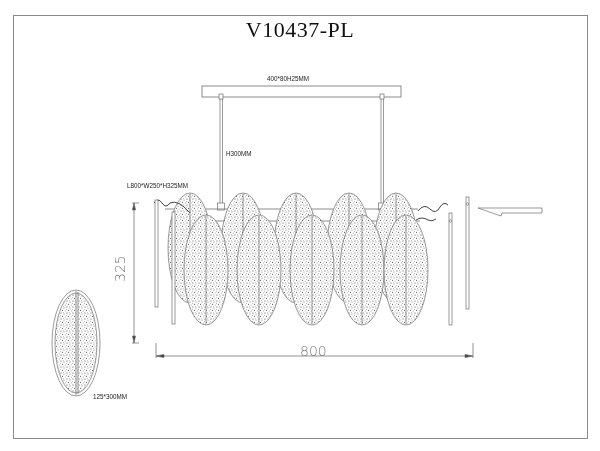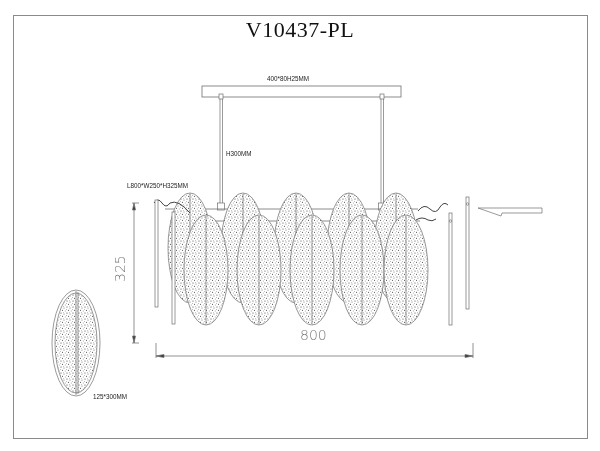--- a/index.html
+++ b/index.html
@@ -16,21 +16,21 @@
 <div class="frame"></div>
 
 <div class="title">V10437-PL</div>
 
 <div class="lbl" style="left:267px; top:75px;">400*80H25MM</div>
 <div class="lbl" style="left:226px; top:150px;">H300MM</div>
 <div class="lbl" style="left:127px; top:182px;">L800*W250*H325MM</div>
 <div class="lbl" style="left:93px; top:393px;">125*300MM</div>
 
 <div class="dim" style="left:112px; top:282px; transform: rotate(-90deg); transform-origin: left top;">325</div>
-<div class="dim" style="left:300px; top:327px;">800</div>
+<div class="dim" style="left:300px; top:343px;">800</div>
 
 <svg width="600" height="451" viewBox="0 0 600 451">
   <defs>
     <pattern id="stip" width="6" height="6" patternUnits="userSpaceOnUse">
       <rect width="6" height="6" fill="#ffffff"></rect>
       <circle cx="1" cy="1" r="0.55" fill="#3a3a3a"></circle>
       <circle cx="4" cy="2" r="0.5" fill="#555"></circle>
       <circle cx="2.5" cy="4.2" r="0.55" fill="#3a3a3a"></circle>
       <circle cx="5.2" cy="5" r="0.45" fill="#555"></circle>
       <circle cx="0.5" cy="3.5" r="0.4" fill="#666"></circle>

